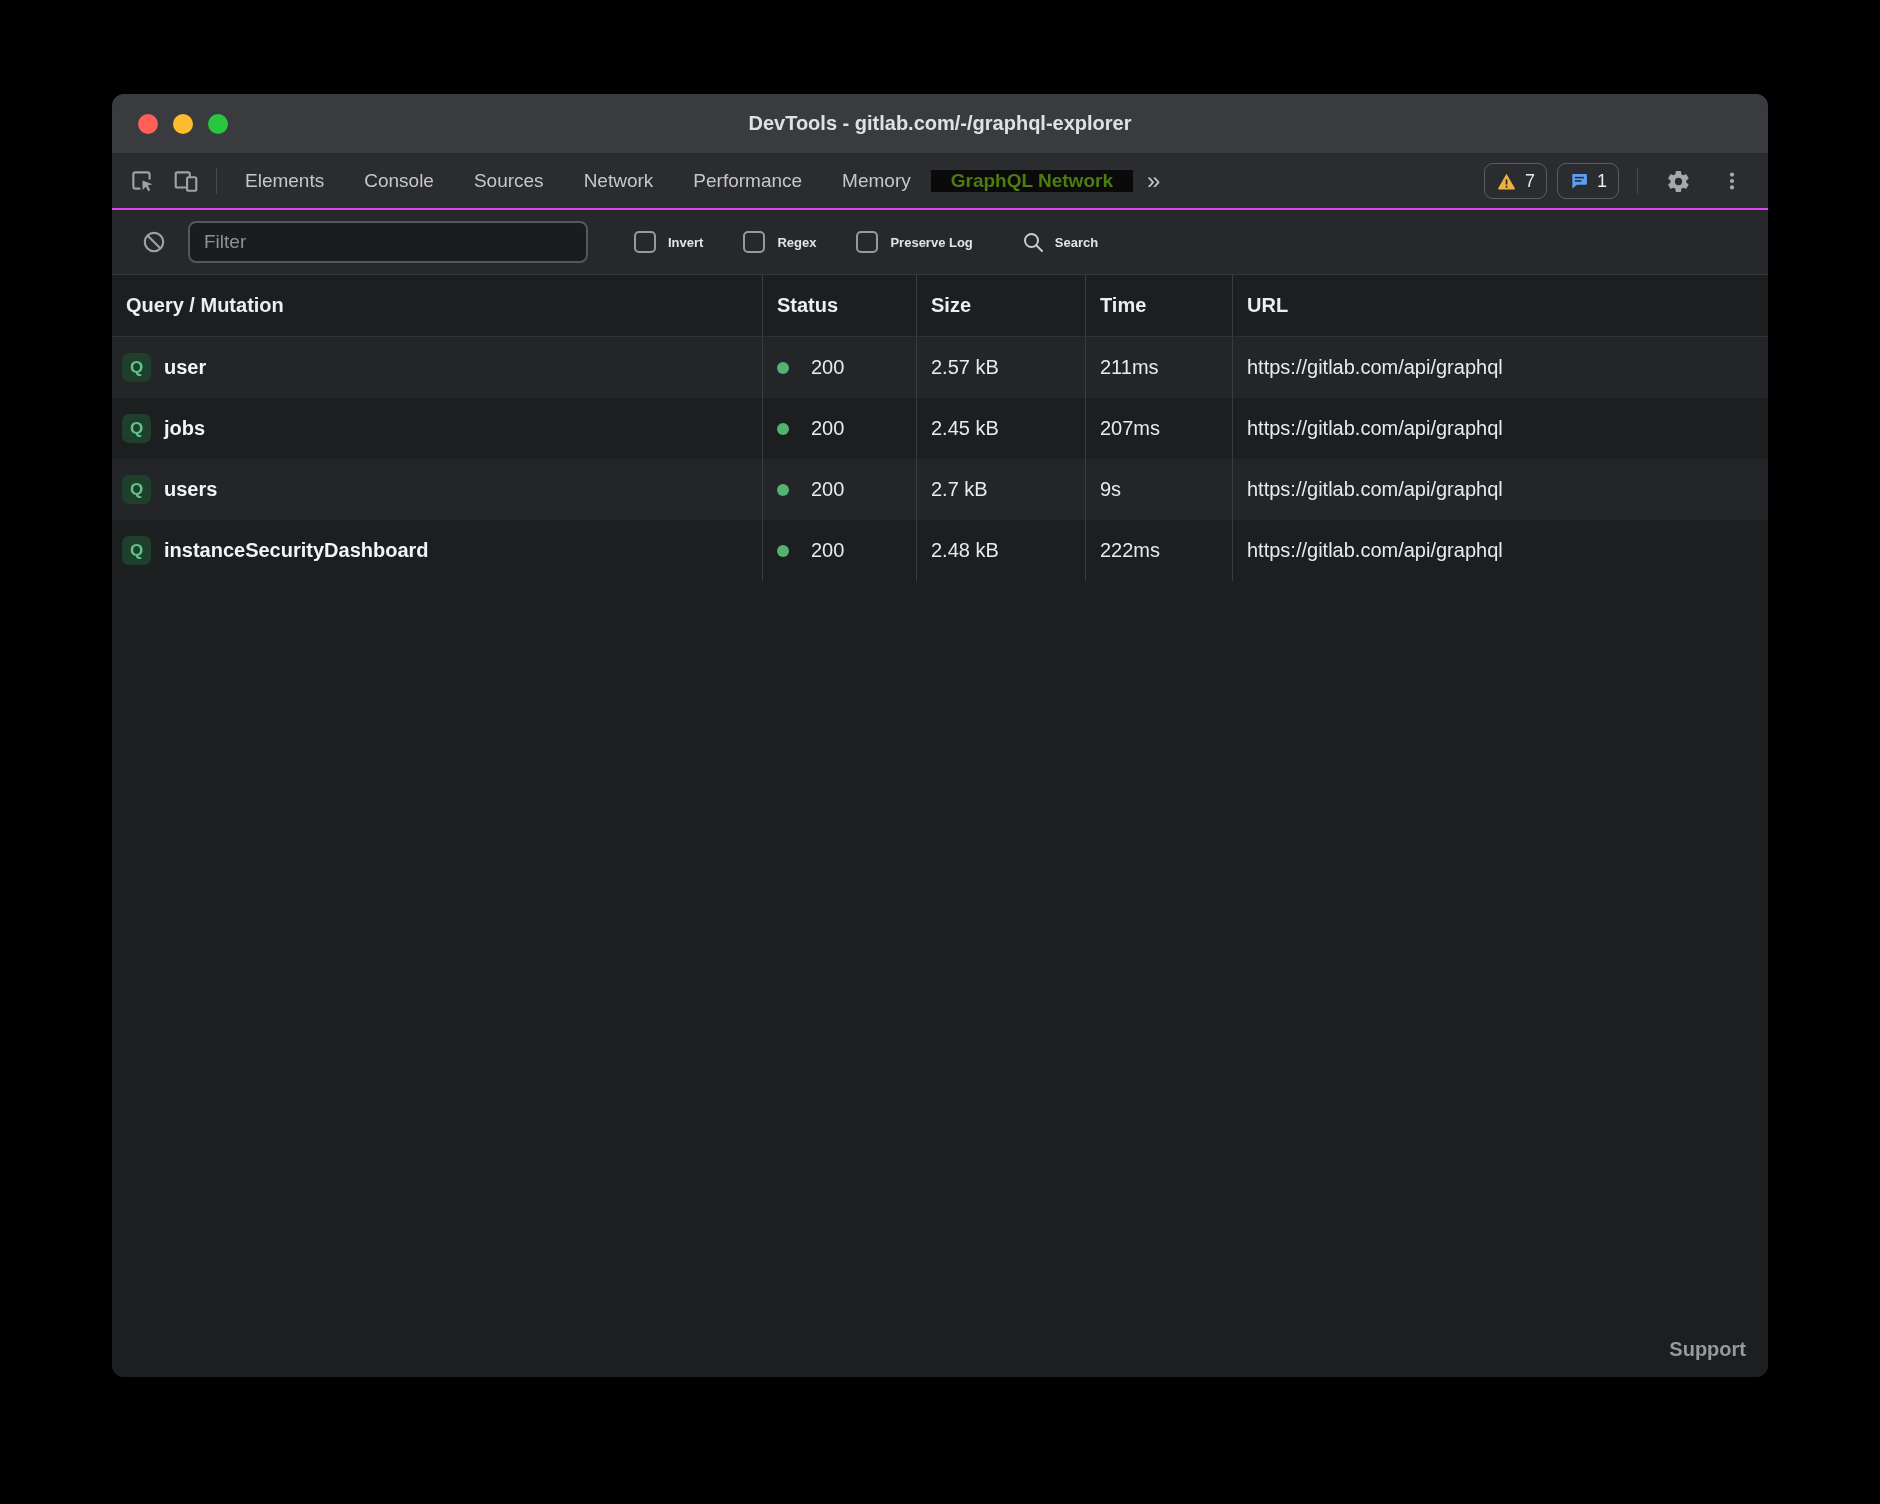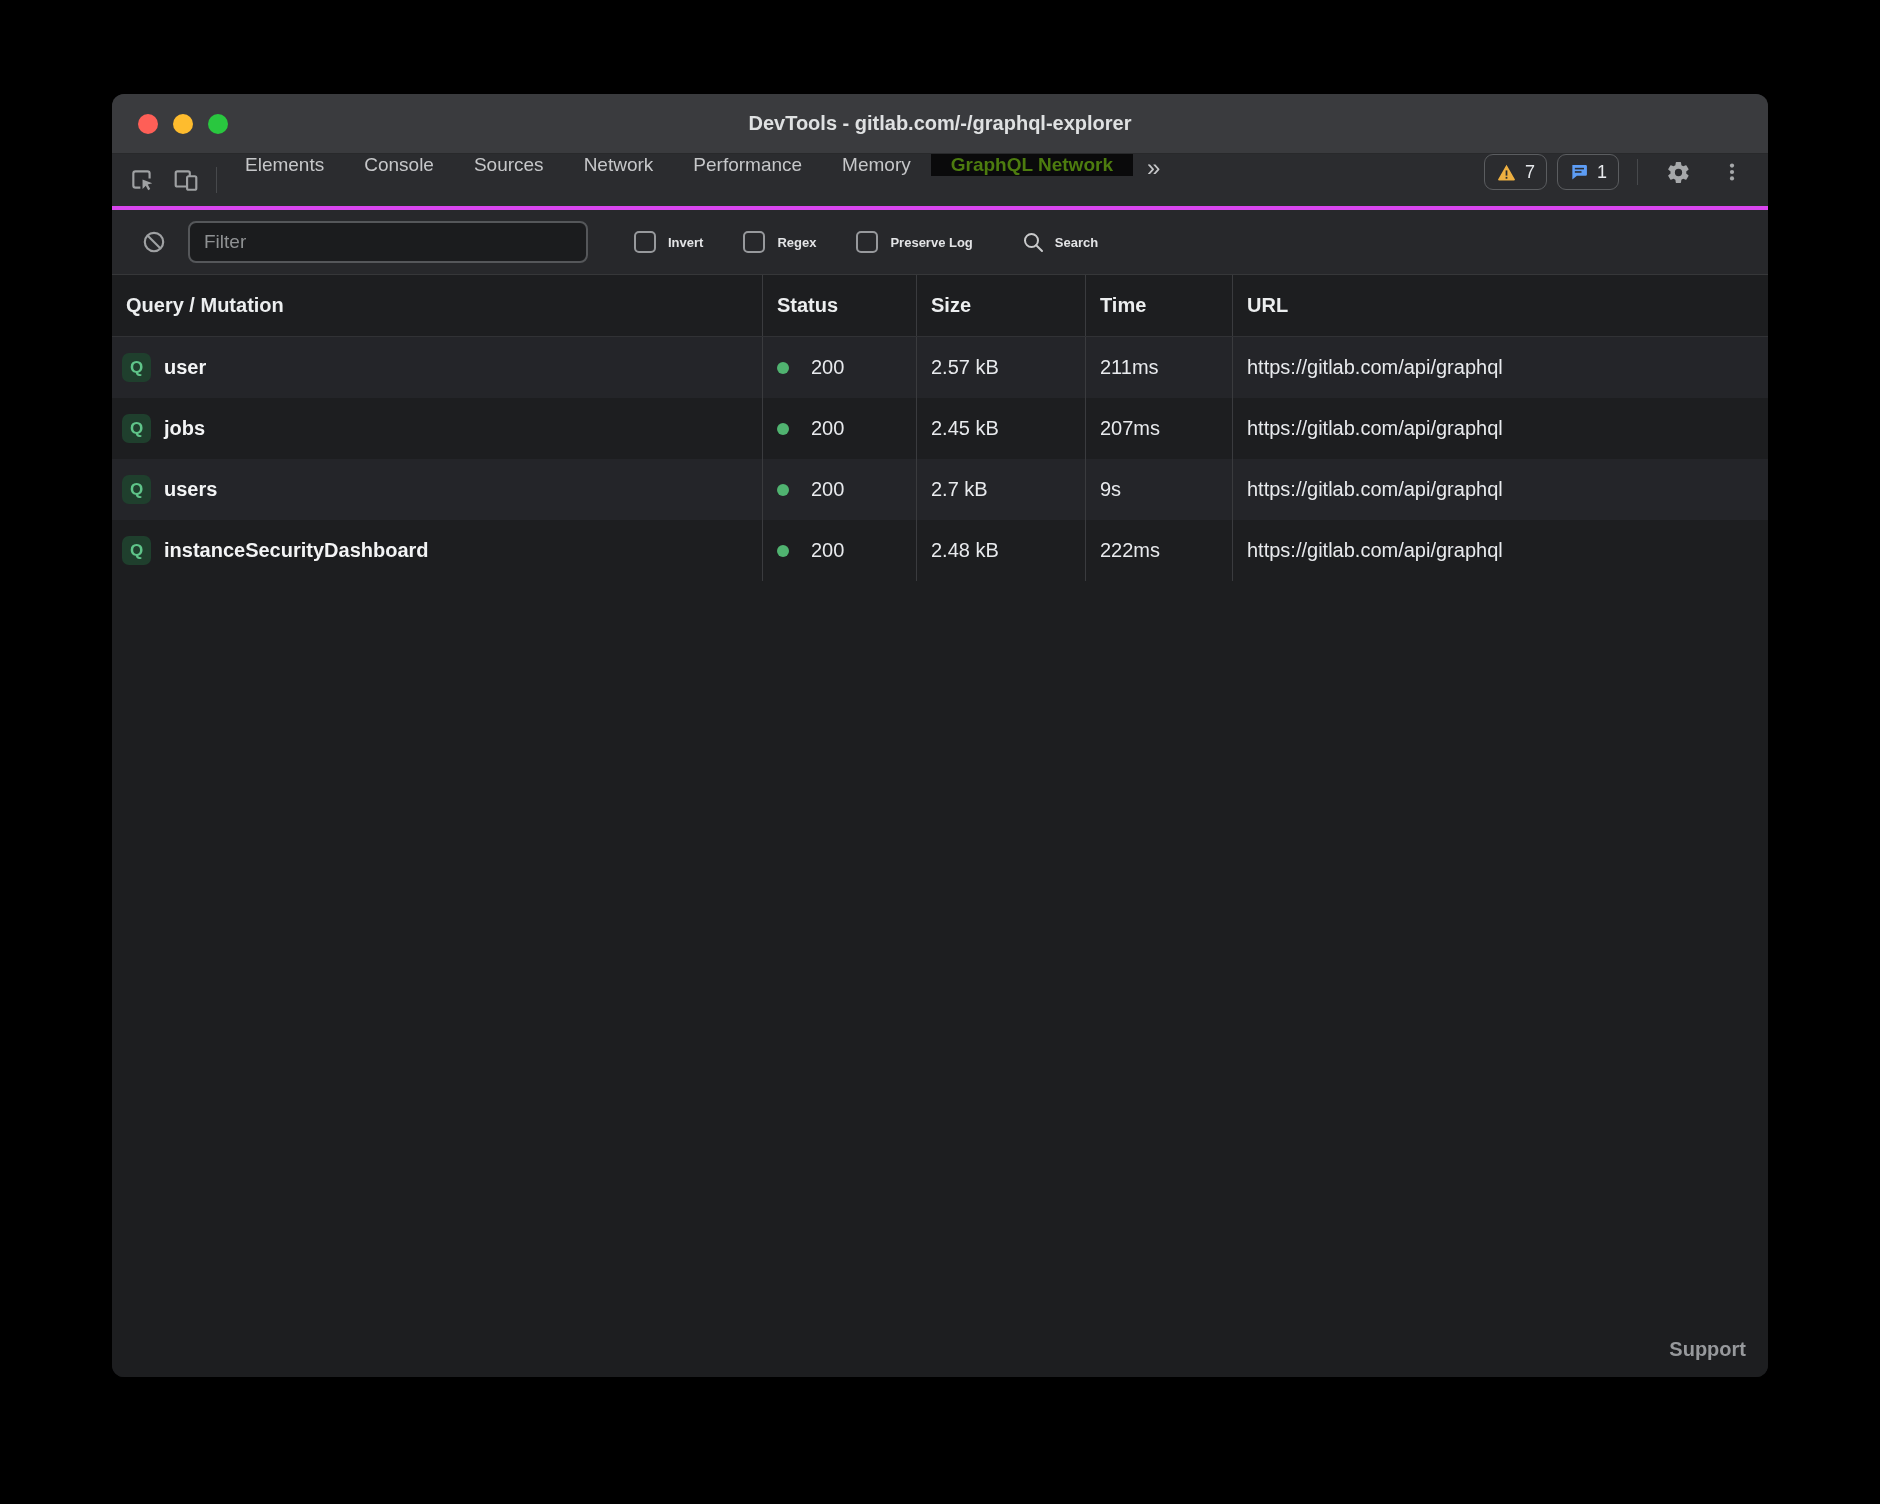--- a/index.html
+++ b/index.html
@@ -25,22 +25,22 @@
   .lights { position:absolute; left:26px; display:flex; gap:15px; }
   .light { width:20px; height:20px; border-radius:50%; display:inline-block; }
   .light.red    { background:var(--traffic-red,#fe5f57); }
   .light.yellow { background:var(--traffic-yellow,#febc2e); }
   .light.green  { background:var(--traffic-green,#29c73f); }
   .title { margin:0 auto; font-size:20px; font-weight:700; color:#dfe1e2; }
 
   
   .tabbar {
     height:56px; background:#2b2c2f; flex:0 0 auto;
-    display:flex; align-items:flex-start;
-    border-bottom:4px solid #d946ef;
+    display:flex; align-items:center;
+    border-bottom:2px solid #d946ef;
   }
   .iconbtn {
     background:none; border:none; cursor:pointer;
     display:flex; align-items:center; justify-content:center;
     width:44px; height:100%; flex:0 0 auto;
   }
   .tabbar > .iconbtn:first-child { margin-left:8px; }
   .vsep { width:1px; height:26px; background:#47494c; align-self:center; margin:0 8px; flex:0 0 auto; }
   .tabs { display:flex; align-items:stretch; }
   .tab {

